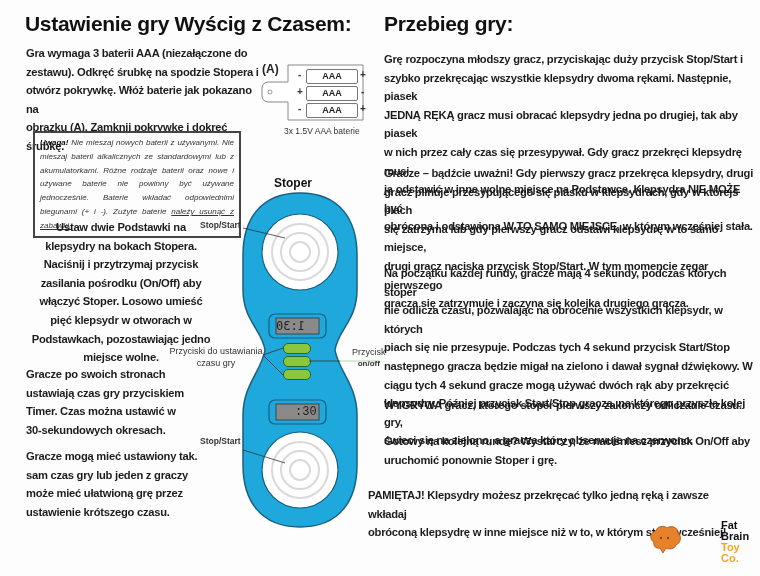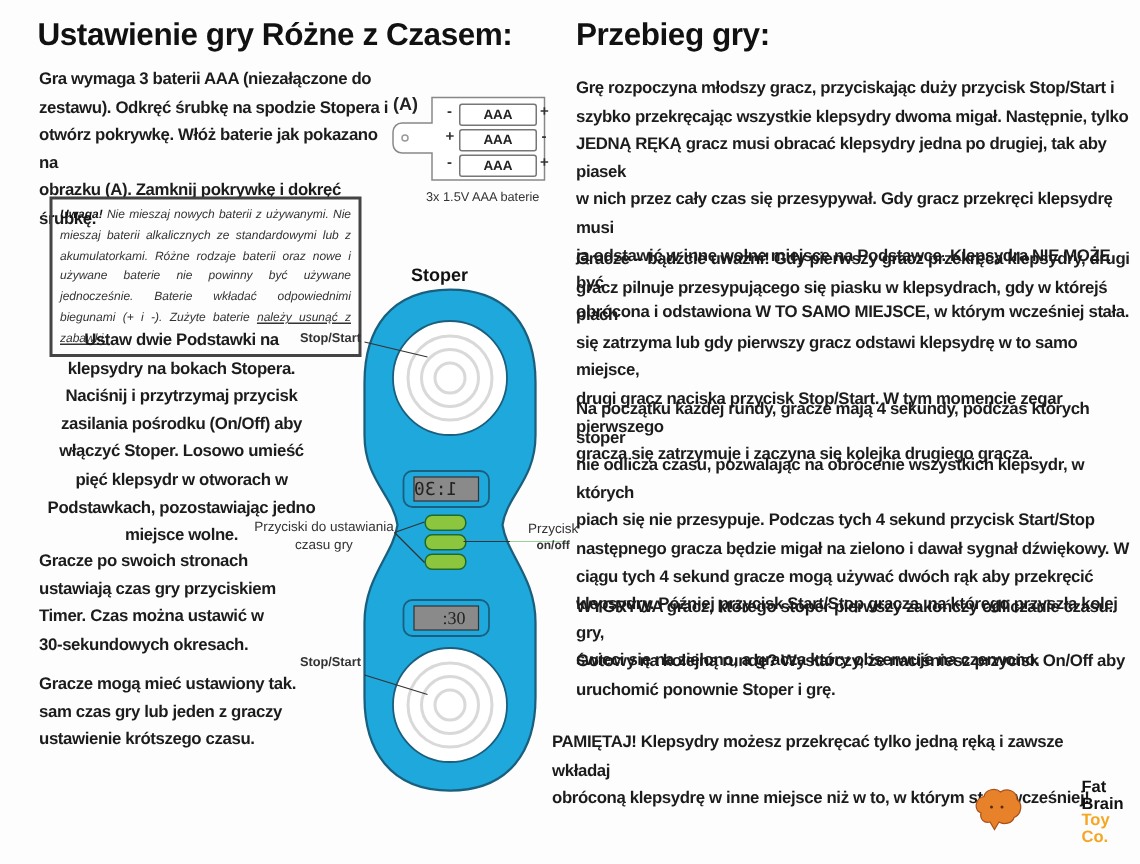--- a/index.html
+++ b/index.html
@@ -13,21 +13,21 @@
   .lbl{font-size:8.5px;color:#333;font-weight:bold;}
   .lbl-n{font-size:9px;color:#333;}
   .bat-title{font-weight:bold;font-size:12px;color:#222;}
   .bat-box{position:absolute;border:1px solid #777;border-radius:2px;background:#fff;font-weight:bold;font-size:9px;text-align:center;line-height:13px;width:50px;height:13px;color:#222;}
   .pm{position:absolute;font-size:10px;font-weight:bold;color:#333;}
   .logo-t{font-weight:bold;font-size:11px;line-height:11px;padding-left:37px;}
 </style>
 </head>
 <body>
 
-<h1 class="abs" style="left:25px;top:12px;">Ustawienie gry Różne z Czasem:</h1>
+<h1 class="abs" style="left:25px;top:12px;">Ustawienie gry Wyścig z Czasem:</h1>
 
 <div class="abs" style="left:26px;top:44px;width:240px;">
   <p class="p">Gra wymaga 3 baterii AAA (niezałączone do</p>
   <p class="p">zestawu). Odkręć śrubkę na spodzie Stopera i</p>
   <p class="p">otwórz pokrywkę. Włóż baterie jak pokazano na</p>
   <p class="p">obrazku (A). Zamknij pokrywkę i dokręć śrubkę.</p>
 </div>
 
 <div class="abs" style="left:258px;top:60px;width:125px;height:80px;">
   <span class="abs bat-title" style="left:4px;top:2px;">(A)</span>
@@ -63,20 +63,21 @@
 <div class="abs" style="left:26px;top:365px;width:190px;">
   <p class="p">Gracze po swoich stronach</p>
   <p class="p">ustawiają czas gry przyciskiem</p>
   <p class="p">Timer. Czas można ustawić w</p>
   <p class="p">30-sekundowych okresach.</p>
 </div>
 
 <div class="abs" style="left:26px;top:447px;width:190px;">
   <p class="p">Gracze mogą mieć ustawiony tak.</p>
   <p class="p">sam czas gry lub jeden z graczy</p>
+  <p class="p">może mieć ułatwioną grę przez</p>
   <p class="p">ustawienie krótszego czasu.</p>
 </div>
 
 <span class="abs" style="left:274px;top:176px;font-weight:bold;font-size:12px;color:#111;">Stoper</span>
 
 <svg class="abs" style="left:240px;top:190px;" width="120" height="340">
   <path d="M60 3 C 100 3, 117 30, 117 65 L 117 100 C 117 130, 98 140, 95 160 C 98 180, 117 195, 117 225 L 117 275 C 117 310, 100 337, 60 337 C 20 337, 3 310, 3 275 L 3 225 C 3 195, 22 180, 25 160 C 22 140, 3 130, 3 100 L 3 65 C 3 30, 20 3, 60 3 Z" fill="#1ea8dc" stroke="#1a5f7e" stroke-width="1.5"></path>
   <circle cx="60" cy="62" r="38" fill="#fff" stroke="#1a5f7e" stroke-width="1.2"></circle>
   <circle cx="60" cy="62" r="28" fill="none" stroke="#d9d9d9" stroke-width="2"></circle>
   <circle cx="60" cy="62" r="19" fill="none" stroke="#d9d9d9" stroke-width="2"></circle>
@@ -85,21 +86,21 @@
   <circle cx="60" cy="280" r="28" fill="none" stroke="#d9d9d9" stroke-width="2"></circle>
   <circle cx="60" cy="280" r="19" fill="none" stroke="#d9d9d9" stroke-width="2"></circle>
   <circle cx="60" cy="280" r="10" fill="none" stroke="#d9d9d9" stroke-width="2"></circle>
   <rect x="29" y="124" width="57" height="24" rx="6" fill="#1ea8dc" stroke="#1a5f7e" stroke-width="1.2"></rect>
   <rect x="36" y="128" width="43" height="16" fill="#8a8a8a" stroke="#333" stroke-width="0.8"></rect>
   <rect x="29" y="210" width="57" height="24" rx="6" fill="#1ea8dc" stroke="#1a5f7e" stroke-width="1.2"></rect>
   <rect x="36" y="214" width="43" height="16" fill="#8a8a8a" stroke="#333" stroke-width="0.8"></rect>
 </svg>
 
 <span class="abs" style="left:276px;top:319px;font-family:'DejaVu Sans Mono',monospace;font-size:12px;color:#222;transform:scaleX(-1);">1:30</span>
-<span class="abs" style="left:295px;top:405px;font-family:Liberation Serif, serif;font-size:12px;color:#222;">:30</span>
+<span class="abs" style="left:295px;top:405px;font-family:Liberation Mono, monospace;font-size:12px;color:#222;">:30</span>
 
 <div class="abs" style="left:283px;top:343px;width:26px;height:9px;border-radius:5px;background:#8cc63f;border:1.2px solid #1f6a2a;"></div>
 <div class="abs" style="left:283px;top:356px;width:26px;height:9px;border-radius:5px;background:#8cc63f;border:1.2px solid #1f6a2a;"></div>
 <div class="abs" style="left:283px;top:369px;width:26px;height:9px;border-radius:5px;background:#8cc63f;border:1.2px solid #1f6a2a;"></div>
 
 <svg class="abs" style="left:195px;top:195px;" width="200" height="280">
   <line x1="48" y1="33" x2="90" y2="43" stroke="#333" stroke-width="0.8"></line>
   <line x1="48" y1="255" x2="90" y2="268" stroke="#333" stroke-width="0.8"></line>
   <line x1="68" y1="160" x2="88" y2="153" stroke="#333" stroke-width="0.8"></line>
   <line x1="68" y1="160" x2="88" y2="180" stroke="#333" stroke-width="0.8"></line>
@@ -115,21 +116,21 @@
 </div>
 <div class="abs lbl-n" style="left:352px;top:346px;line-height:12px;text-align:center;">
   <div>Przycisk</div>
   <div style="font-size:8px;font-weight:bold;">on/off</div>
 </div>
 
 <h1 class="abs" style="left:384px;top:12px;">Przebieg gry:</h1>
 
 <div class="abs" style="left:384px;top:50px;width:370px;">
   <p class="p">Grę rozpoczyna młodszy gracz, przyciskając duży przycisk Stop/Start i</p>
-  <p class="p">szybko przekręcając wszystkie klepsydry dwoma migał. Następnie, tylko</p>
+  <p class="p">szybko przekręcając wszystkie klepsydry dwoma rękami. Następnie, piasek</p>
   <p class="p">JEDNĄ RĘKĄ gracz musi obracać klepsydry jedna po drugiej, tak aby piasek</p>
   <p class="p">w nich przez cały czas się przesypywał. Gdy gracz przekręci klepsydrę musi</p>
   <p class="p">ją odstawić w inne wolne miejsce na Podstawce. Klepsydra NIE MOŻE być</p>
   <p class="p">obrócona i odstawiona W TO SAMO MIEJSCE, w którym wcześniej stała.</p>
 </div>
 
 <div class="abs" style="left:384px;top:164px;width:370px;">
   <p class="p">Gracze – bądźcie uważni! Gdy pierwszy gracz przekręca klepsydry, drugi</p>
   <p class="p">gracz pilnuje przesypującego się piasku w klepsydrach, gdy w którejś piach</p>
   <p class="p">się zatrzyma lub gdy pierwszy gracz odstawi klepsydrę w to samo miejsce,</p>

